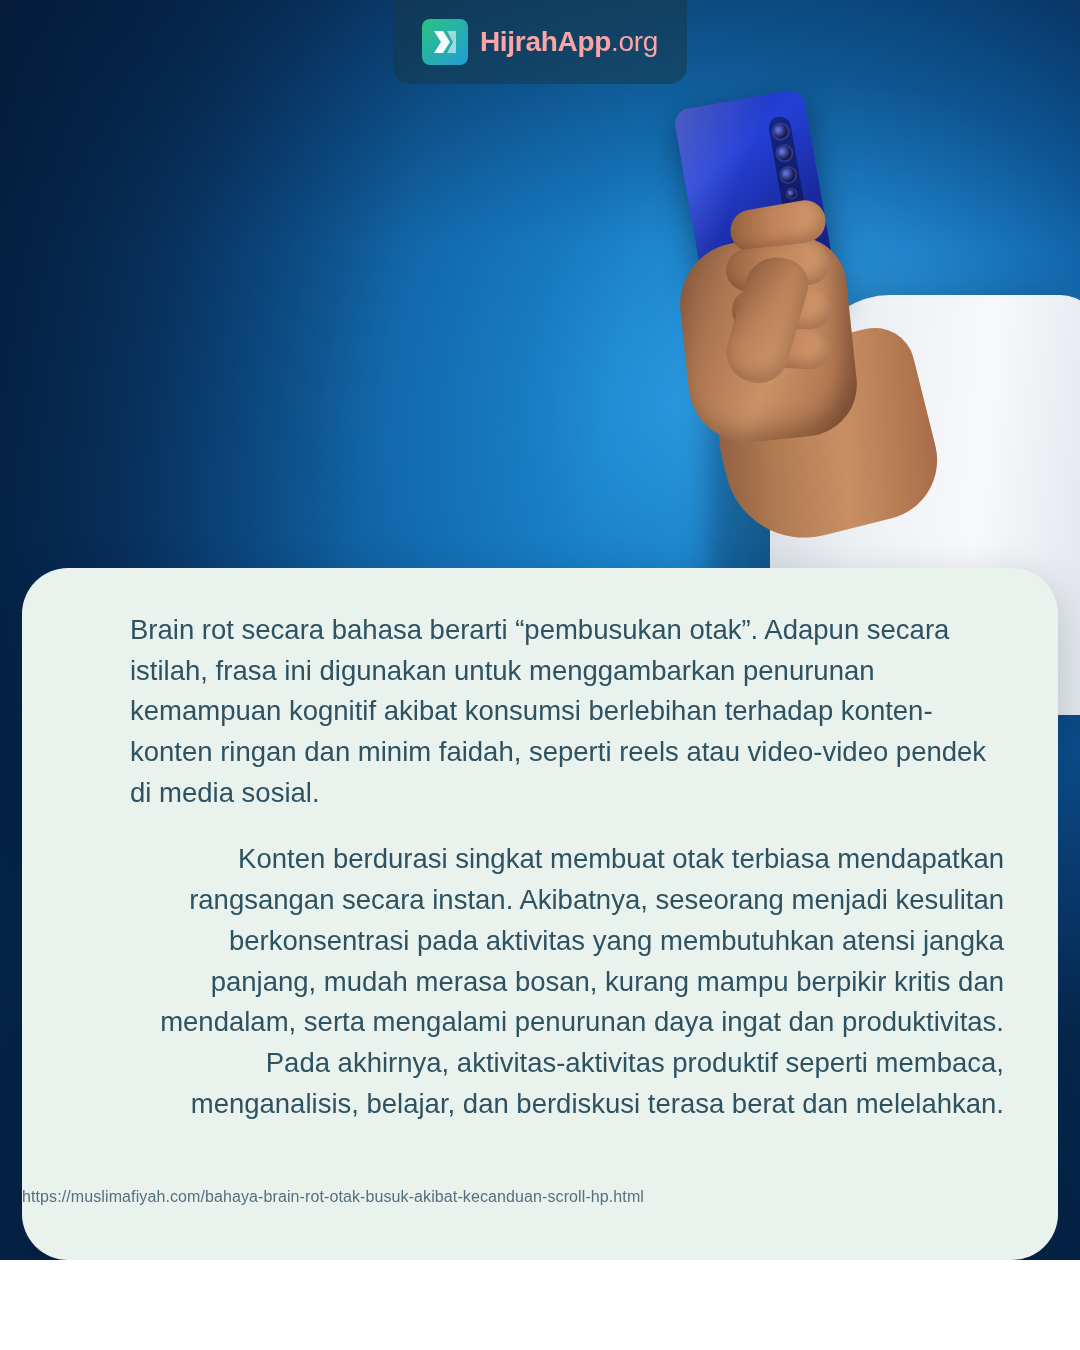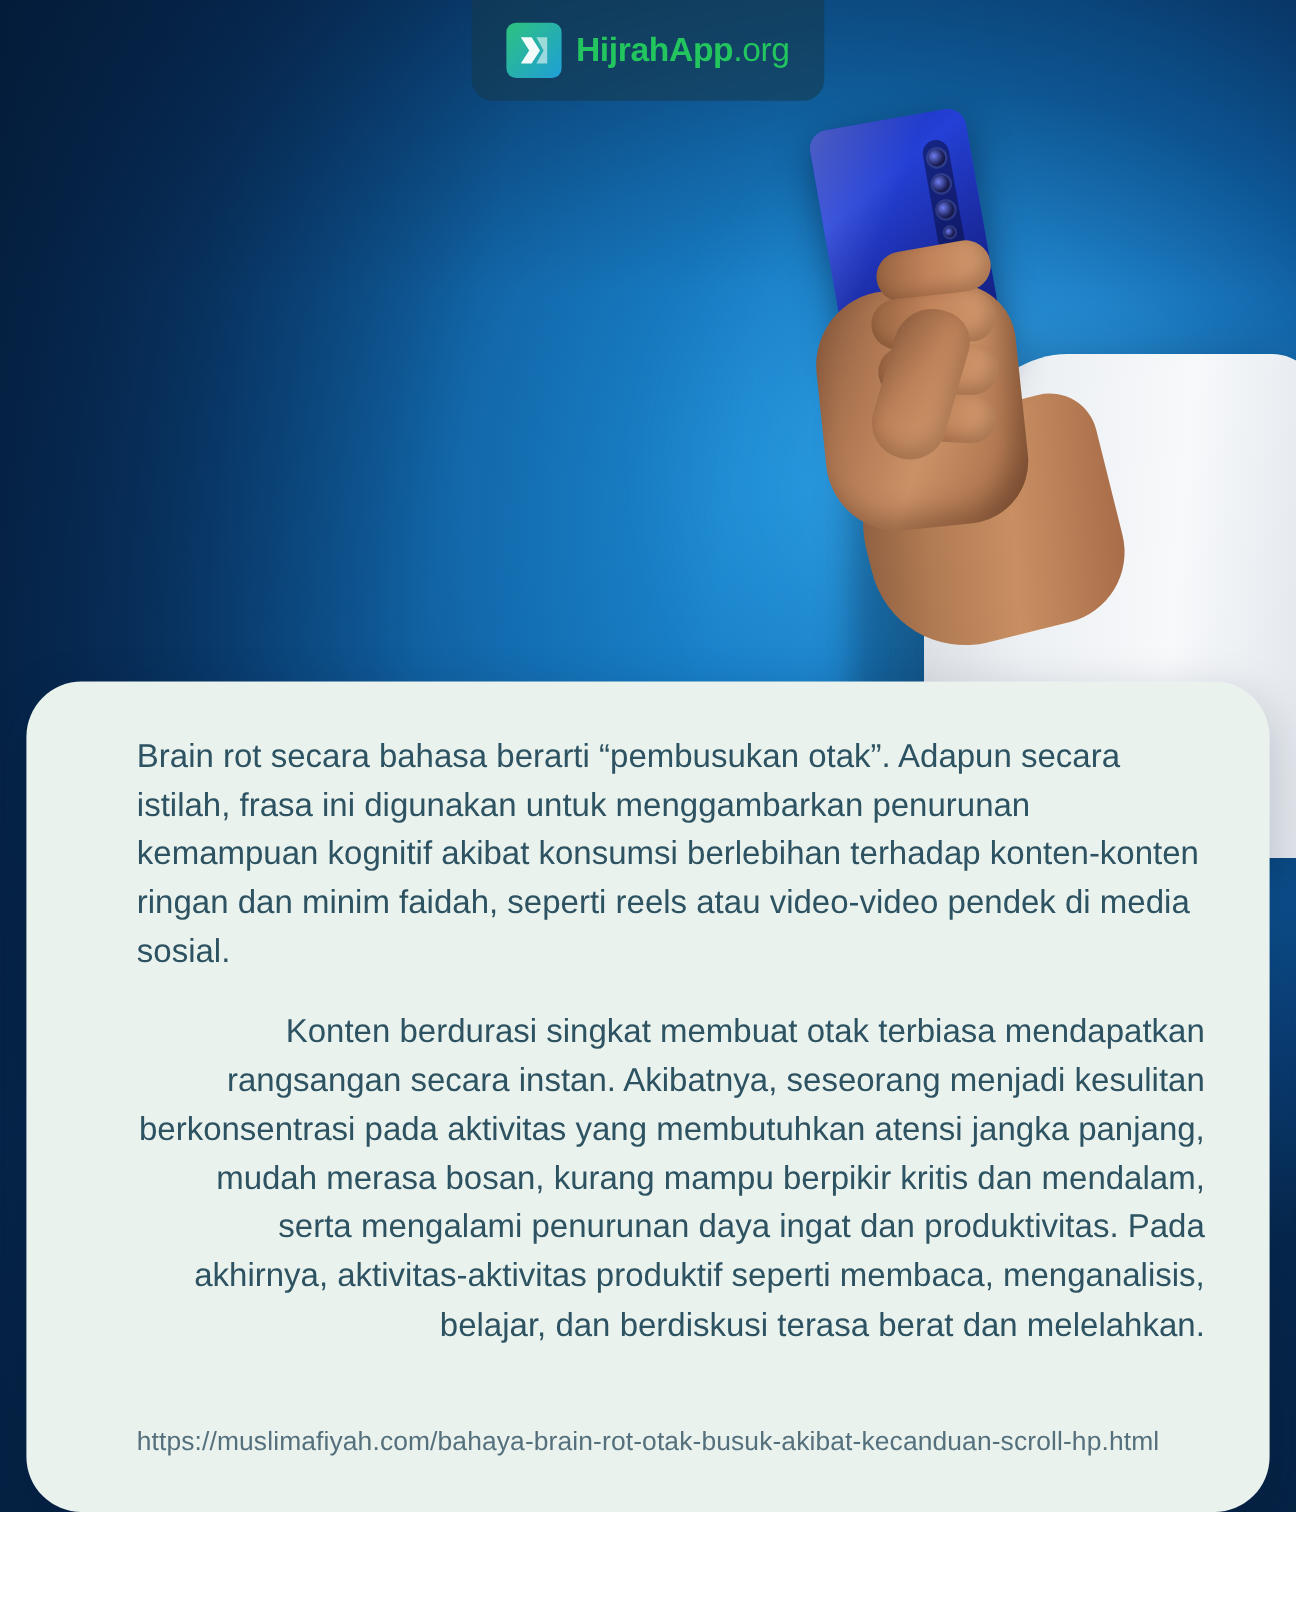--- a/index.html
+++ b/index.html
@@ -67,21 +67,21 @@
     height: 46px;
     border-radius: 8px;
     background: linear-gradient(135deg, #2ec27e 0%, #1f9ed8 100%);
     display: flex;
     align-items: center;
     justify-content: center;
     flex: none;
   }
   .logo-mark svg { display: block; }
   .logo-text {
-    color: #22c55e;
+    color: #fca5a5;
     font-size: 28px;
     font-weight: 700;
     letter-spacing: -0.3px;
     white-space: nowrap;
   }
   .logo-text .thin { font-weight: 400; }
 
   
   .headline {
     position: absolute;
@@ -225,31 +225,30 @@
   .card-body {
     position: absolute;
     left: 92px;
     top: 42px;
     width: 890px;
     color: #2d5261;
     font-size: 27.5px;
     line-height: 1.48;
     font-weight: 500;
   }
-  .card-body p { margin: 0 0 26px 0; }
+  .card-body p { margin: 0 0 26px 16px; }
   .card-body p:last-child { margin-bottom: 0; text-align: right; }
 
   .source {
     position: absolute;
     left: 0;
     right: 0;
     top: 620px;
-    text-align: center;
     color: #55707d;
-    font-size: 22px;
+    font-size: 16px;
     letter-spacing: 0.1px;
   }
 
   
   .bottom-strip {
     position: absolute;
     left: 0;
     right: 0;
     bottom: 0;
     height: 90px;

